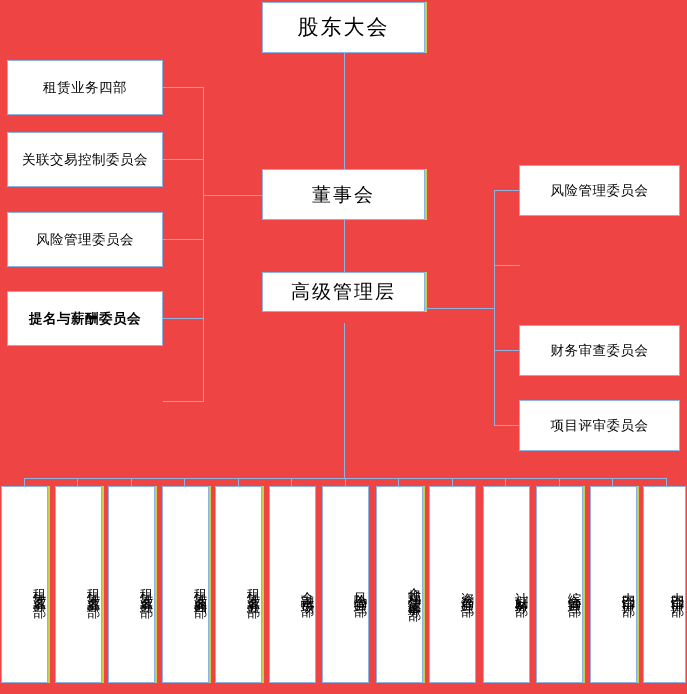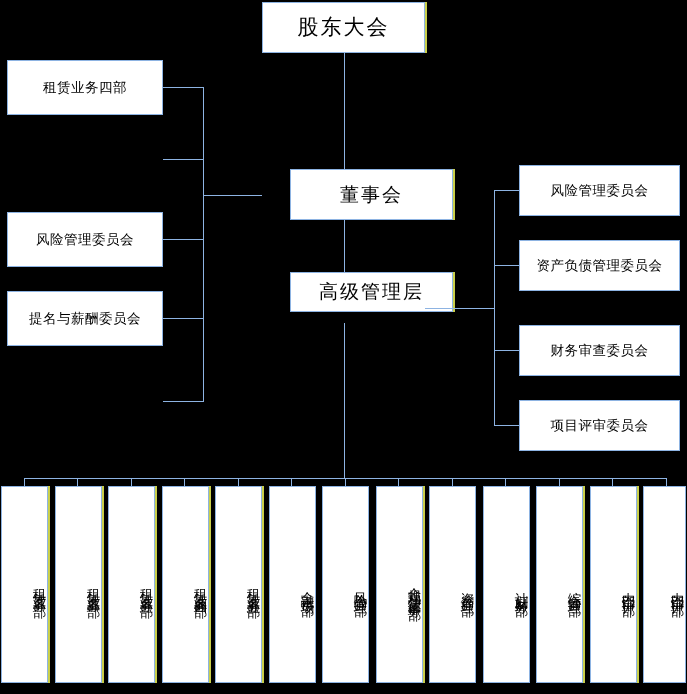--- a/index.html
+++ b/index.html
@@ -10,21 +10,21 @@
   body {
     font-family: "Liberation Serif", "DejaVu Serif", serif;
     width: 687px;
     height: 694px;
     overflow: hidden;
   }
   #chart {
     position: relative;
     width: 687px;
     height: 694px;
-    background: #000000;
+    background: #ef4444;
   }
   
   .node {
     position: absolute;
     box-sizing: border-box;
     border: 1px solid #8DB3E2;
     background: #ffffff;
     display: flex;
     align-items: center;
     justify-content: center;
@@ -37,21 +37,20 @@
     box-shadow: none;
   }
   
   .node-top {
     font-size: 21px;
     letter-spacing: 2px;
   }
   .node-center {
     font-size: 19px;
     letter-spacing: 2px;
-    margin-left: 28px;
   }
   
   .node-side {
     font-size: 13.5px;
     letter-spacing: 0.5px;
   }
   
   .node-dept {
     font-size: 13.5px;
     writing-mode: vertical-rl;
@@ -91,42 +90,42 @@
 
   <div class="line v" style="left:344px; top:220px; height:52px;"></div>
 
   <div class="node node-center" style="left:262px; top:272px; width:163px; height:40px;">
     <span>高级管理层</span>
   </div>
 
   <div class="node node-side no-shadow" style="left:7px; top:60px; width:156px; height:55px;">
     <span>租赁业务四部</span>
   </div>
+  <div class="node node-side no-shadow" style="left:7px; top:132px; width:156px; height:55px;">
+    <span>关联交易控制委员会</span>
+  </div>
   <div class="node node-side no-shadow" style="left:7px; top:212px; width:156px; height:55px;">
     <span>风险管理委员会</span>
   </div>
-  <div class="node node-side no-shadow" style="left:7px; top:291px; width:156px; height:55px;">
+  <div class="node node-side no-shadow" style="left:7px; top:291px; width:156px; height:55px;font-weight:bold;">
     <span>提名与薪酬委员会</span>
   </div>
 
   <div class="line h" style="left:163px; top:87px; width:41px;"></div>
   <div class="line h" style="left:163px; top:159px; width:41px;"></div>
   <div class="line h" style="left:163px; top:239px; width:41px;"></div>
   <div class="line h" style="left:163px; top:318px; width:41px;"></div>
   <div class="line h" style="left:163px; top:401px; width:41px;"></div>
 
   <div class="line v" style="left:203px; top:87px; height:315px;"></div>
 
   <div class="line h" style="left:203px; top:195px; width:59px;"></div>
 
   <div class="node node-side no-shadow" style="left:519px; top:165px; width:161px; height:51px;">
     <span>风险管理委员会</span>
-  </div>
-  <div class="node node-side no-shadow" style="left:519px; top:240px; width:161px; height:51px;">
-    <span>资产负债管理委员会</span>
   </div>
   <div class="node node-side no-shadow" style="left:519px; top:400px; width:161px; height:51px;">
     <span>项目评审委员会</span>
   </div>
   <div class="node node-side no-shadow" style="left:519px; top:325px; width:161px; height:51px;">
     <span>财务审查委员会</span>
   </div>
 
   <div class="line h" style="left:494px; top:190px; width:26px;"></div>
   <div class="line h" style="left:494px; top:265px; width:26px;"></div>

